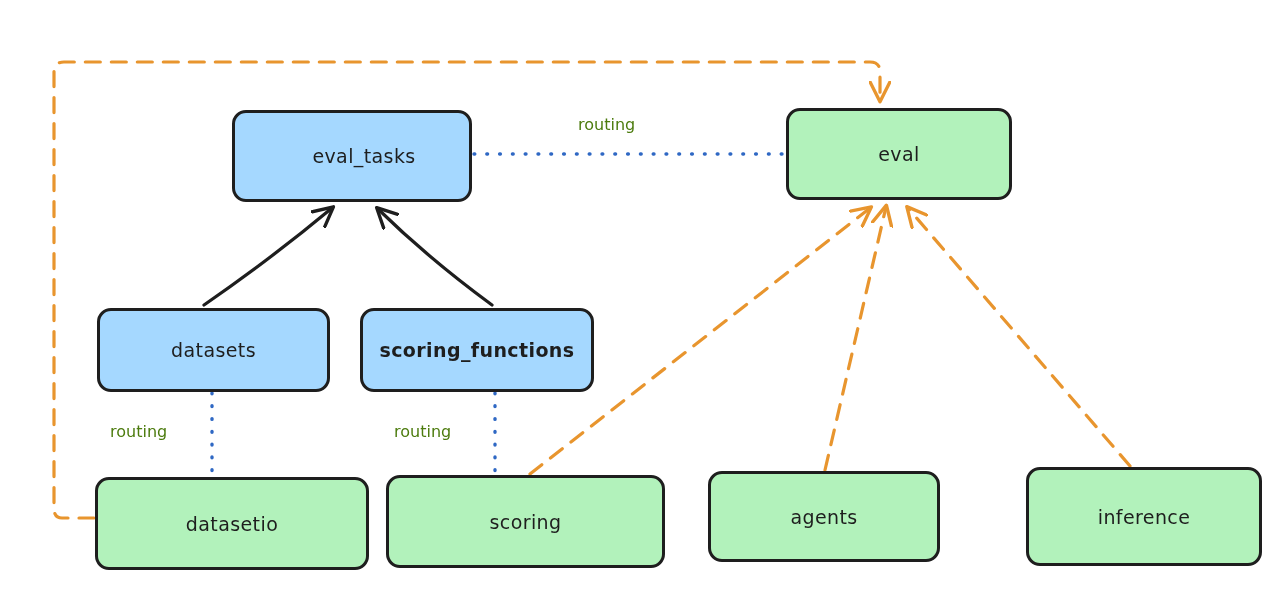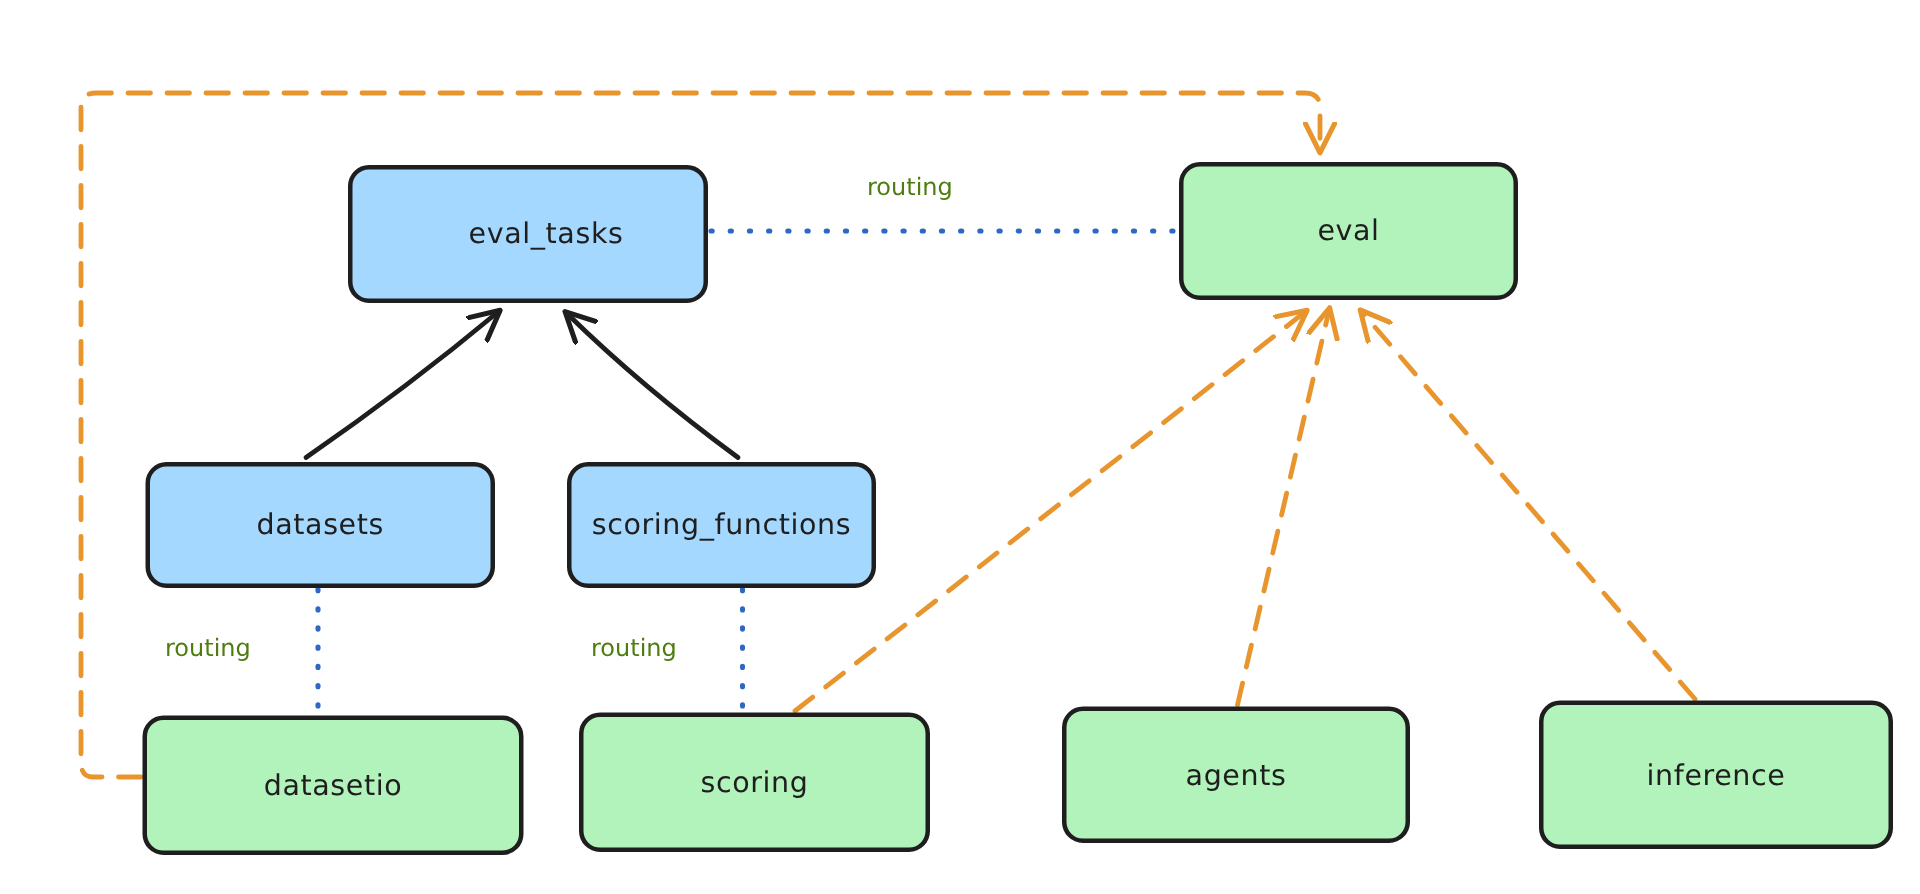--- a/index.html
+++ b/index.html
@@ -94,29 +94,29 @@
   </div>
 
   <div class="node green" style="left:786px; top:108px; width:226px; height:92px;">
     <span class="node-label">eval</span>
   </div>
 
   <div class="node blue" style="left:97px; top:308px; width:233px; height:84px;">
     <span class="node-label">datasets</span>
   </div>
 
-  <div class="node blue" style="left:378px; top:308px; width:206px; height:84px;">
+  <div class="node blue" style="left:360px; top:308px; width:234px; height:84px;font-weight:bold;">
     <span class="node-label">scoring_functions</span>
   </div>
 
-  <div class="node green" style="left:95px; top:477px; width:254px; height:93px;">
+  <div class="node green" style="left:95px; top:477px; width:274px; height:93px;">
     <span class="node-label">datasetio</span>
   </div>
 
-  <div class="node green" style="left:386px; top:475px; width:234px; height:93px;">
+  <div class="node green" style="left:386px; top:475px; width:279px; height:93px;">
     <span class="node-label">scoring</span>
   </div>
 
   <div class="node green" style="left:708px; top:471px; width:232px; height:91px;">
     <span class="node-label">agents</span>
   </div>
 
   <div class="node green" style="left:1026px; top:467px; width:236px; height:99px;">
     <span class="node-label">inference</span>
   </div>

